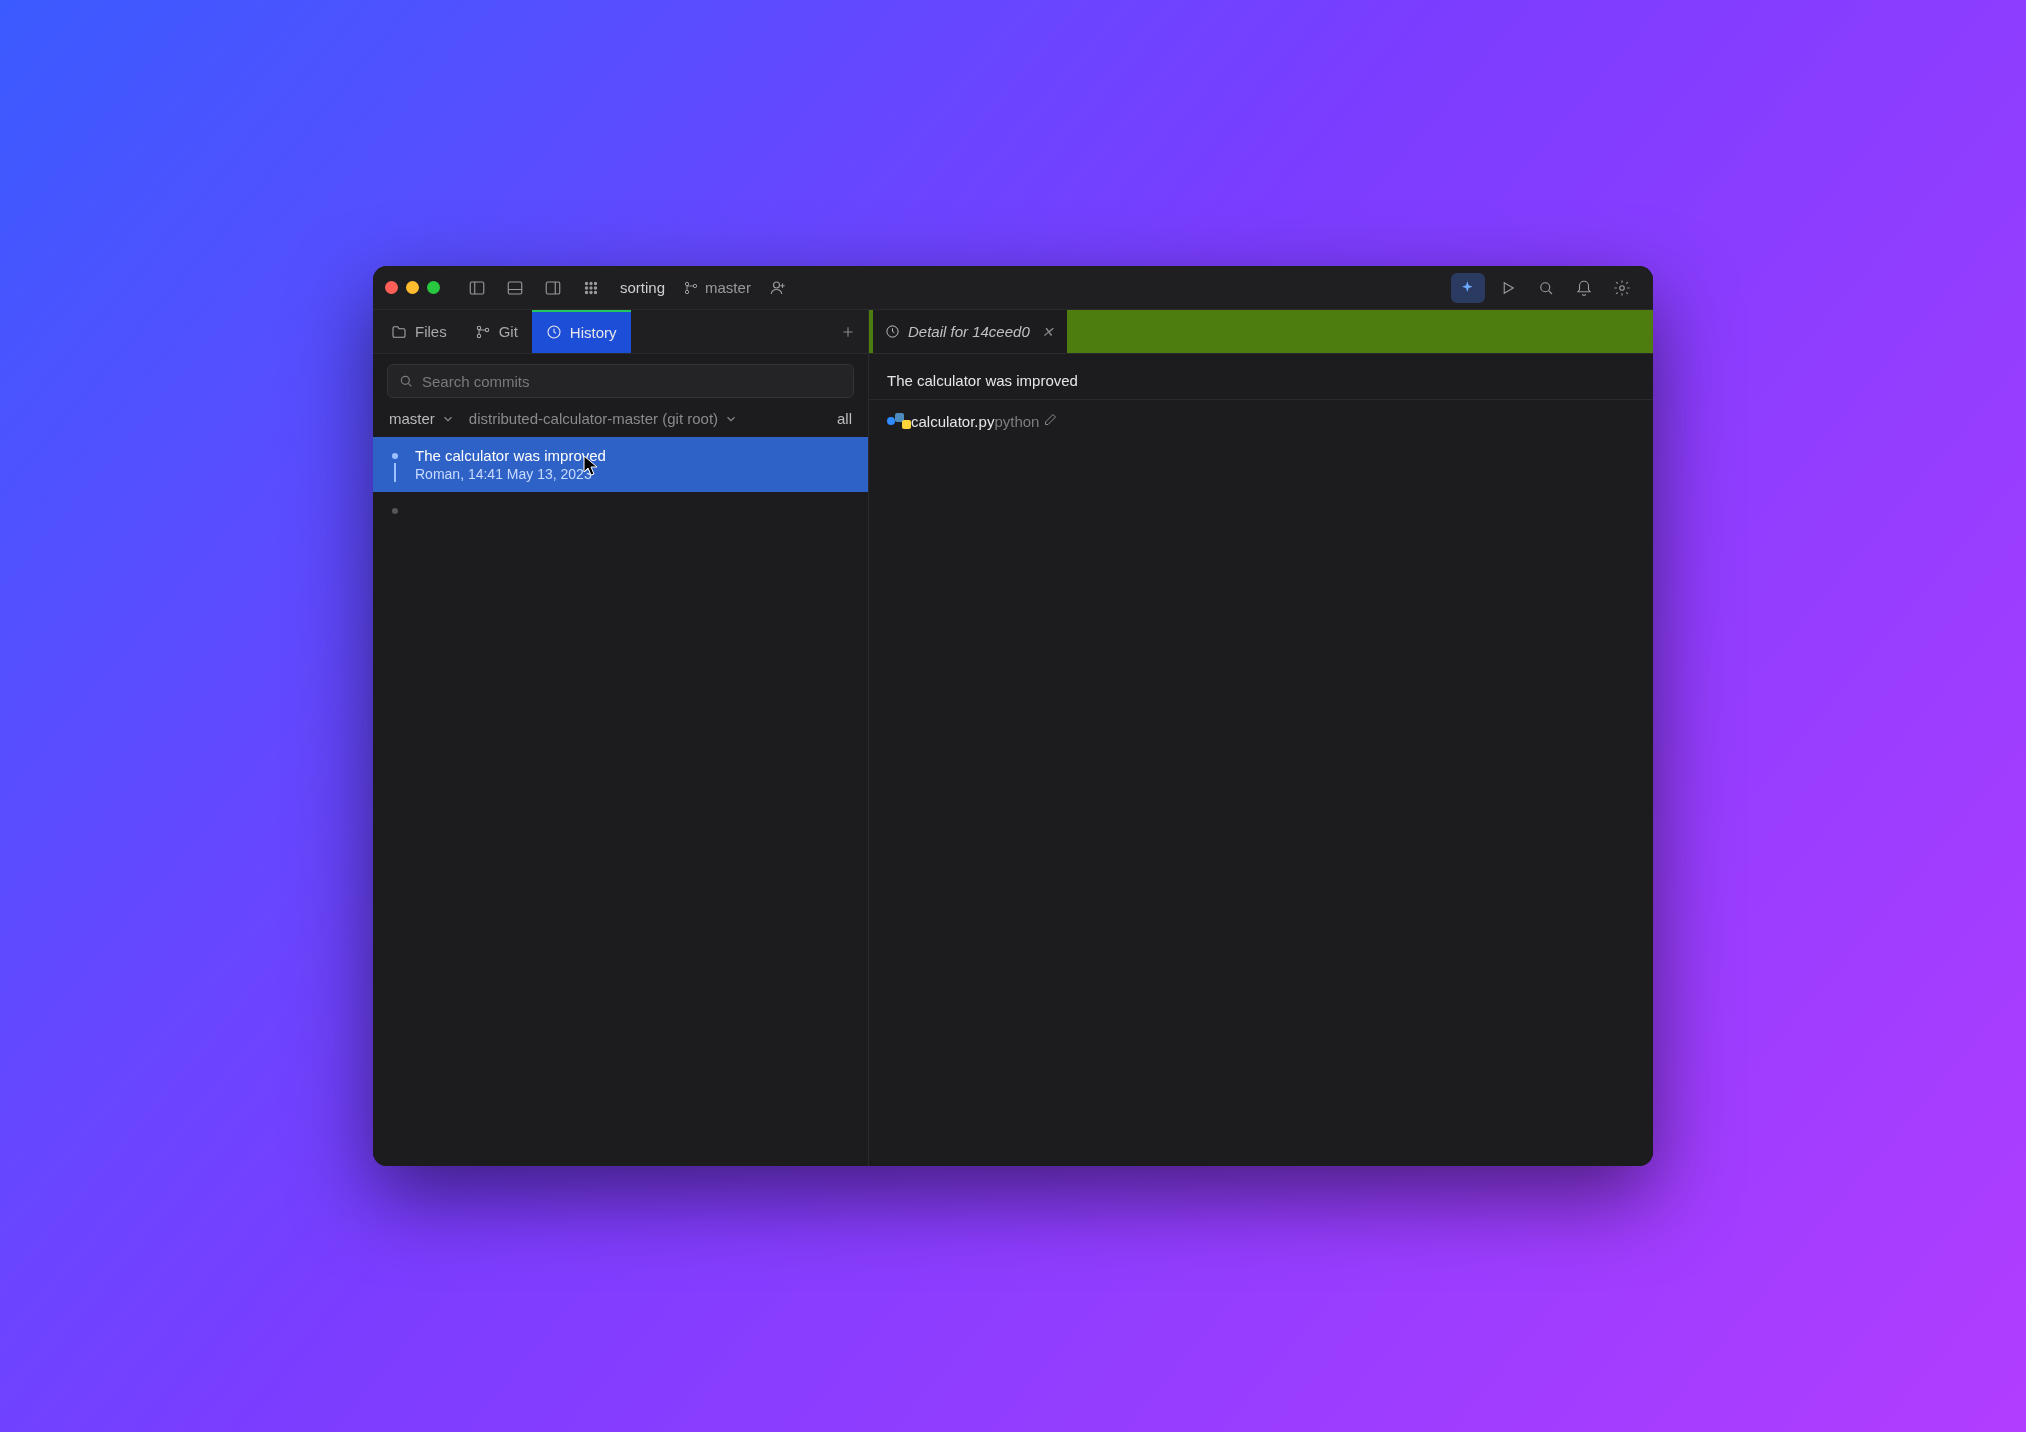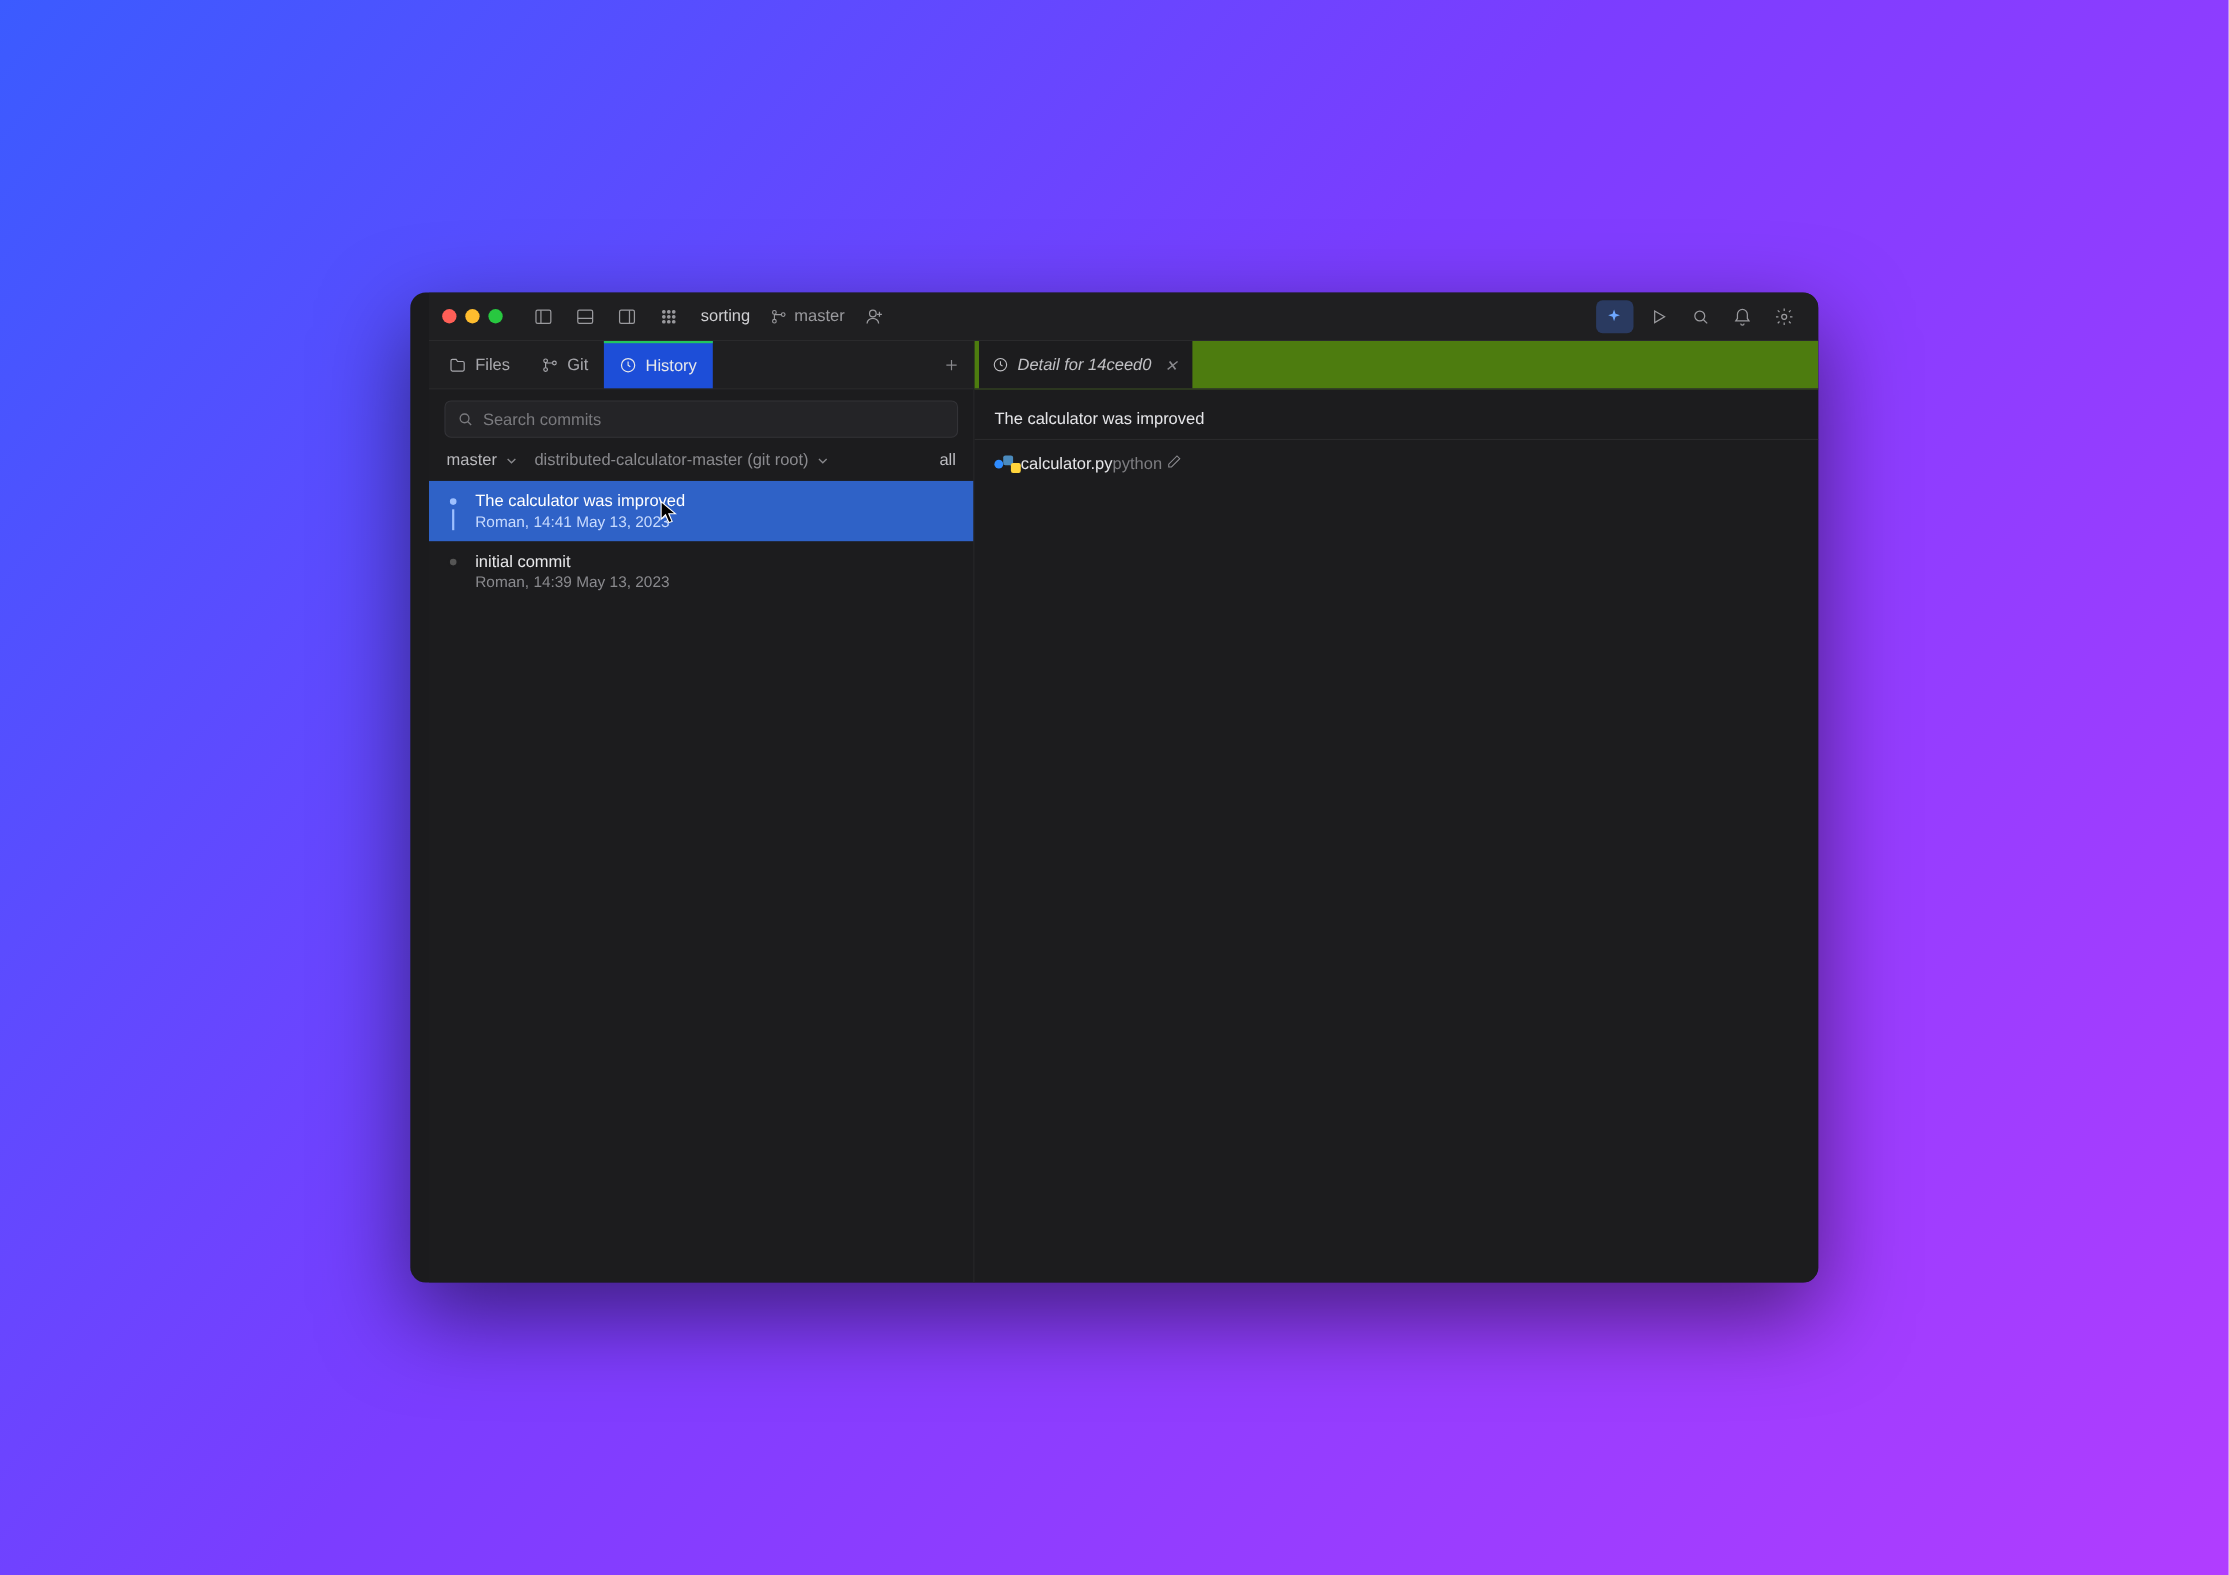--- a/index.html
+++ b/index.html
@@ -17,21 +17,20 @@
     max-width: 1280px;
     height: 900px;
     background: #1b1b1d;
     border-radius: 14px;
     overflow: hidden;
     display: flex;
     flex-direction: column;
     box-shadow: 0 30px 80px rgba(0,0,0,0.5);
     color: #c8c8c8;
     font-size: 15px;
-    padding-left: 17px;
   }
   
   .titlebar {
     height: 44px;
     display: flex;
     align-items: center;
     padding: 0 12px;
     gap: 0;
     background: #1f1f21;
     border-bottom: 1px solid #2a2a2c;
@@ -369,24 +368,20 @@
             <svg viewBox="0 0 16 22">
                 <path d="M1 1l0 16 4-4 3 7 3-1-3-7 6 0z" fill="#000" stroke="#fff" stroke-width="1"></path>
               </svg>
           </div>
         </div>
         <div class="commit last">
           <div class="graph">
             <div class="node"></div>
 
           </div>
-          <div class="msg">
-            <div class="t">initial commit</div>
-            <div class="meta">Roman, 14:39 May 13, 2023</div>
-          </div>
         </div>
       </div>
     </div>
 
     <div class="main">
       <div class="detail-tabbar">
         <div class="detail-tab">
           <svg viewBox="0 0 24 24">
               <circle cx="12" cy="12" r="9"></circle>
               <path d="M12 7v5l3 2"></path>

